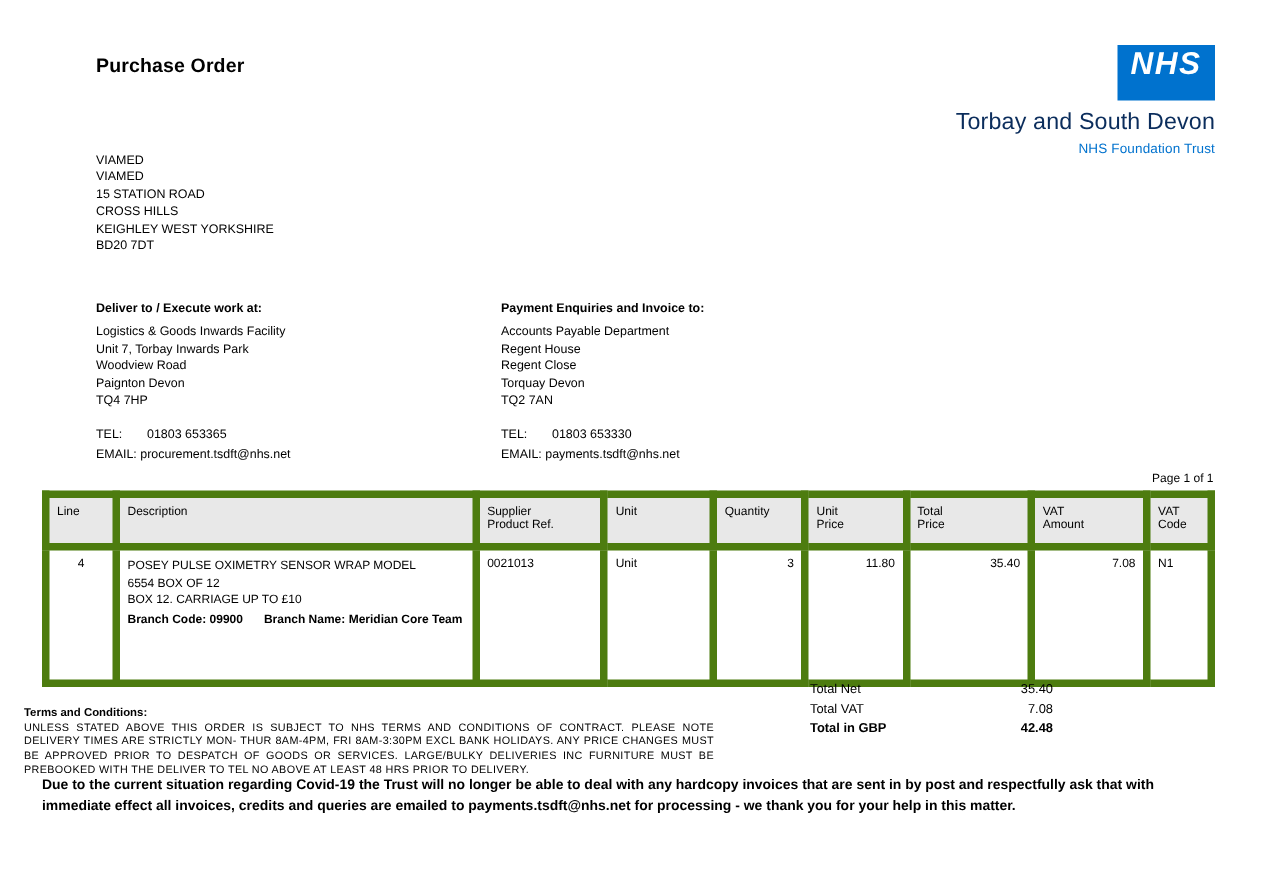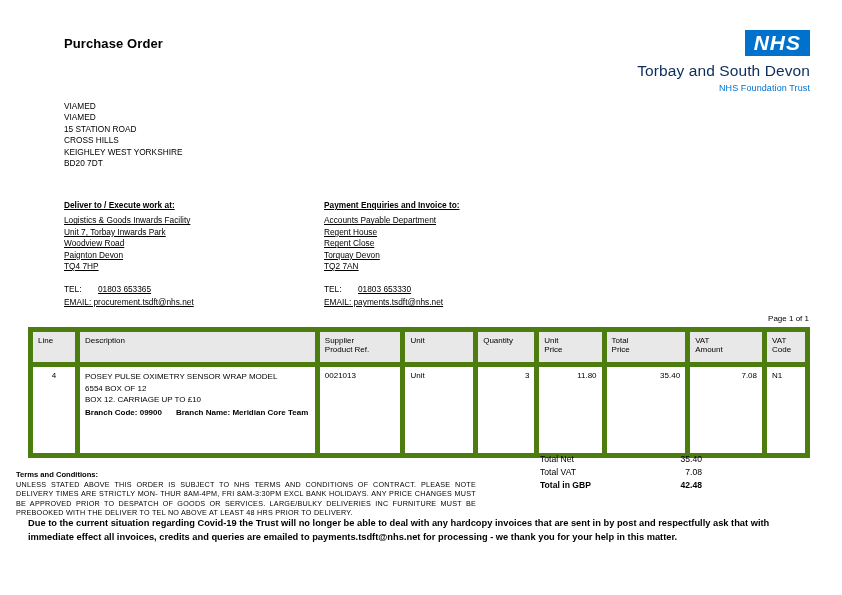--- a/index.html
+++ b/index.html
@@ -39,21 +39,21 @@
     text-align: right;
   }
   .nhs-logo {
     display: inline-block;
     background: #0072CE;
     color: #ffffff;
     font-weight: bold;
     font-style: italic;
     font-size: 21px;
     letter-spacing: 1px;
-    padding: 2px 9px 3px 9px;
+    padding: 2px 9px 14px 9px;
     line-height: 1;
   }
   .trust-name {
     margin-top: 6px;
     font-size: 15.5px;
     color: #0b2d5c;
     font-weight: normal;
     letter-spacing: 0.1px;
   }
   .trust-sub {
@@ -90,28 +90,27 @@
   }
   .order-meta .val {
     display: inline-block;
   }
 
   
   .addr-col {
     position: absolute;
     font-size: 8.3px;
     line-height: 11.4px;
-    text-decoration: underline;
   }
   .addr-col .hd {
     font-weight: bold;
     margin-bottom: 4px;
   }
   .addr-left { left: 64px; top: 200px; }
-  .addr-right { left: 324px; top: 200px; }
+  .addr-right { left: 334px; top: 200px; }
   .contact {
     margin-top: 11px;
   }
   .contact .cline { line-height: 12.5px; }
   .tel-label { display: inline-block; width: 34px; }
 
   
   .page-of {
     position: absolute;
     right: 33px;

